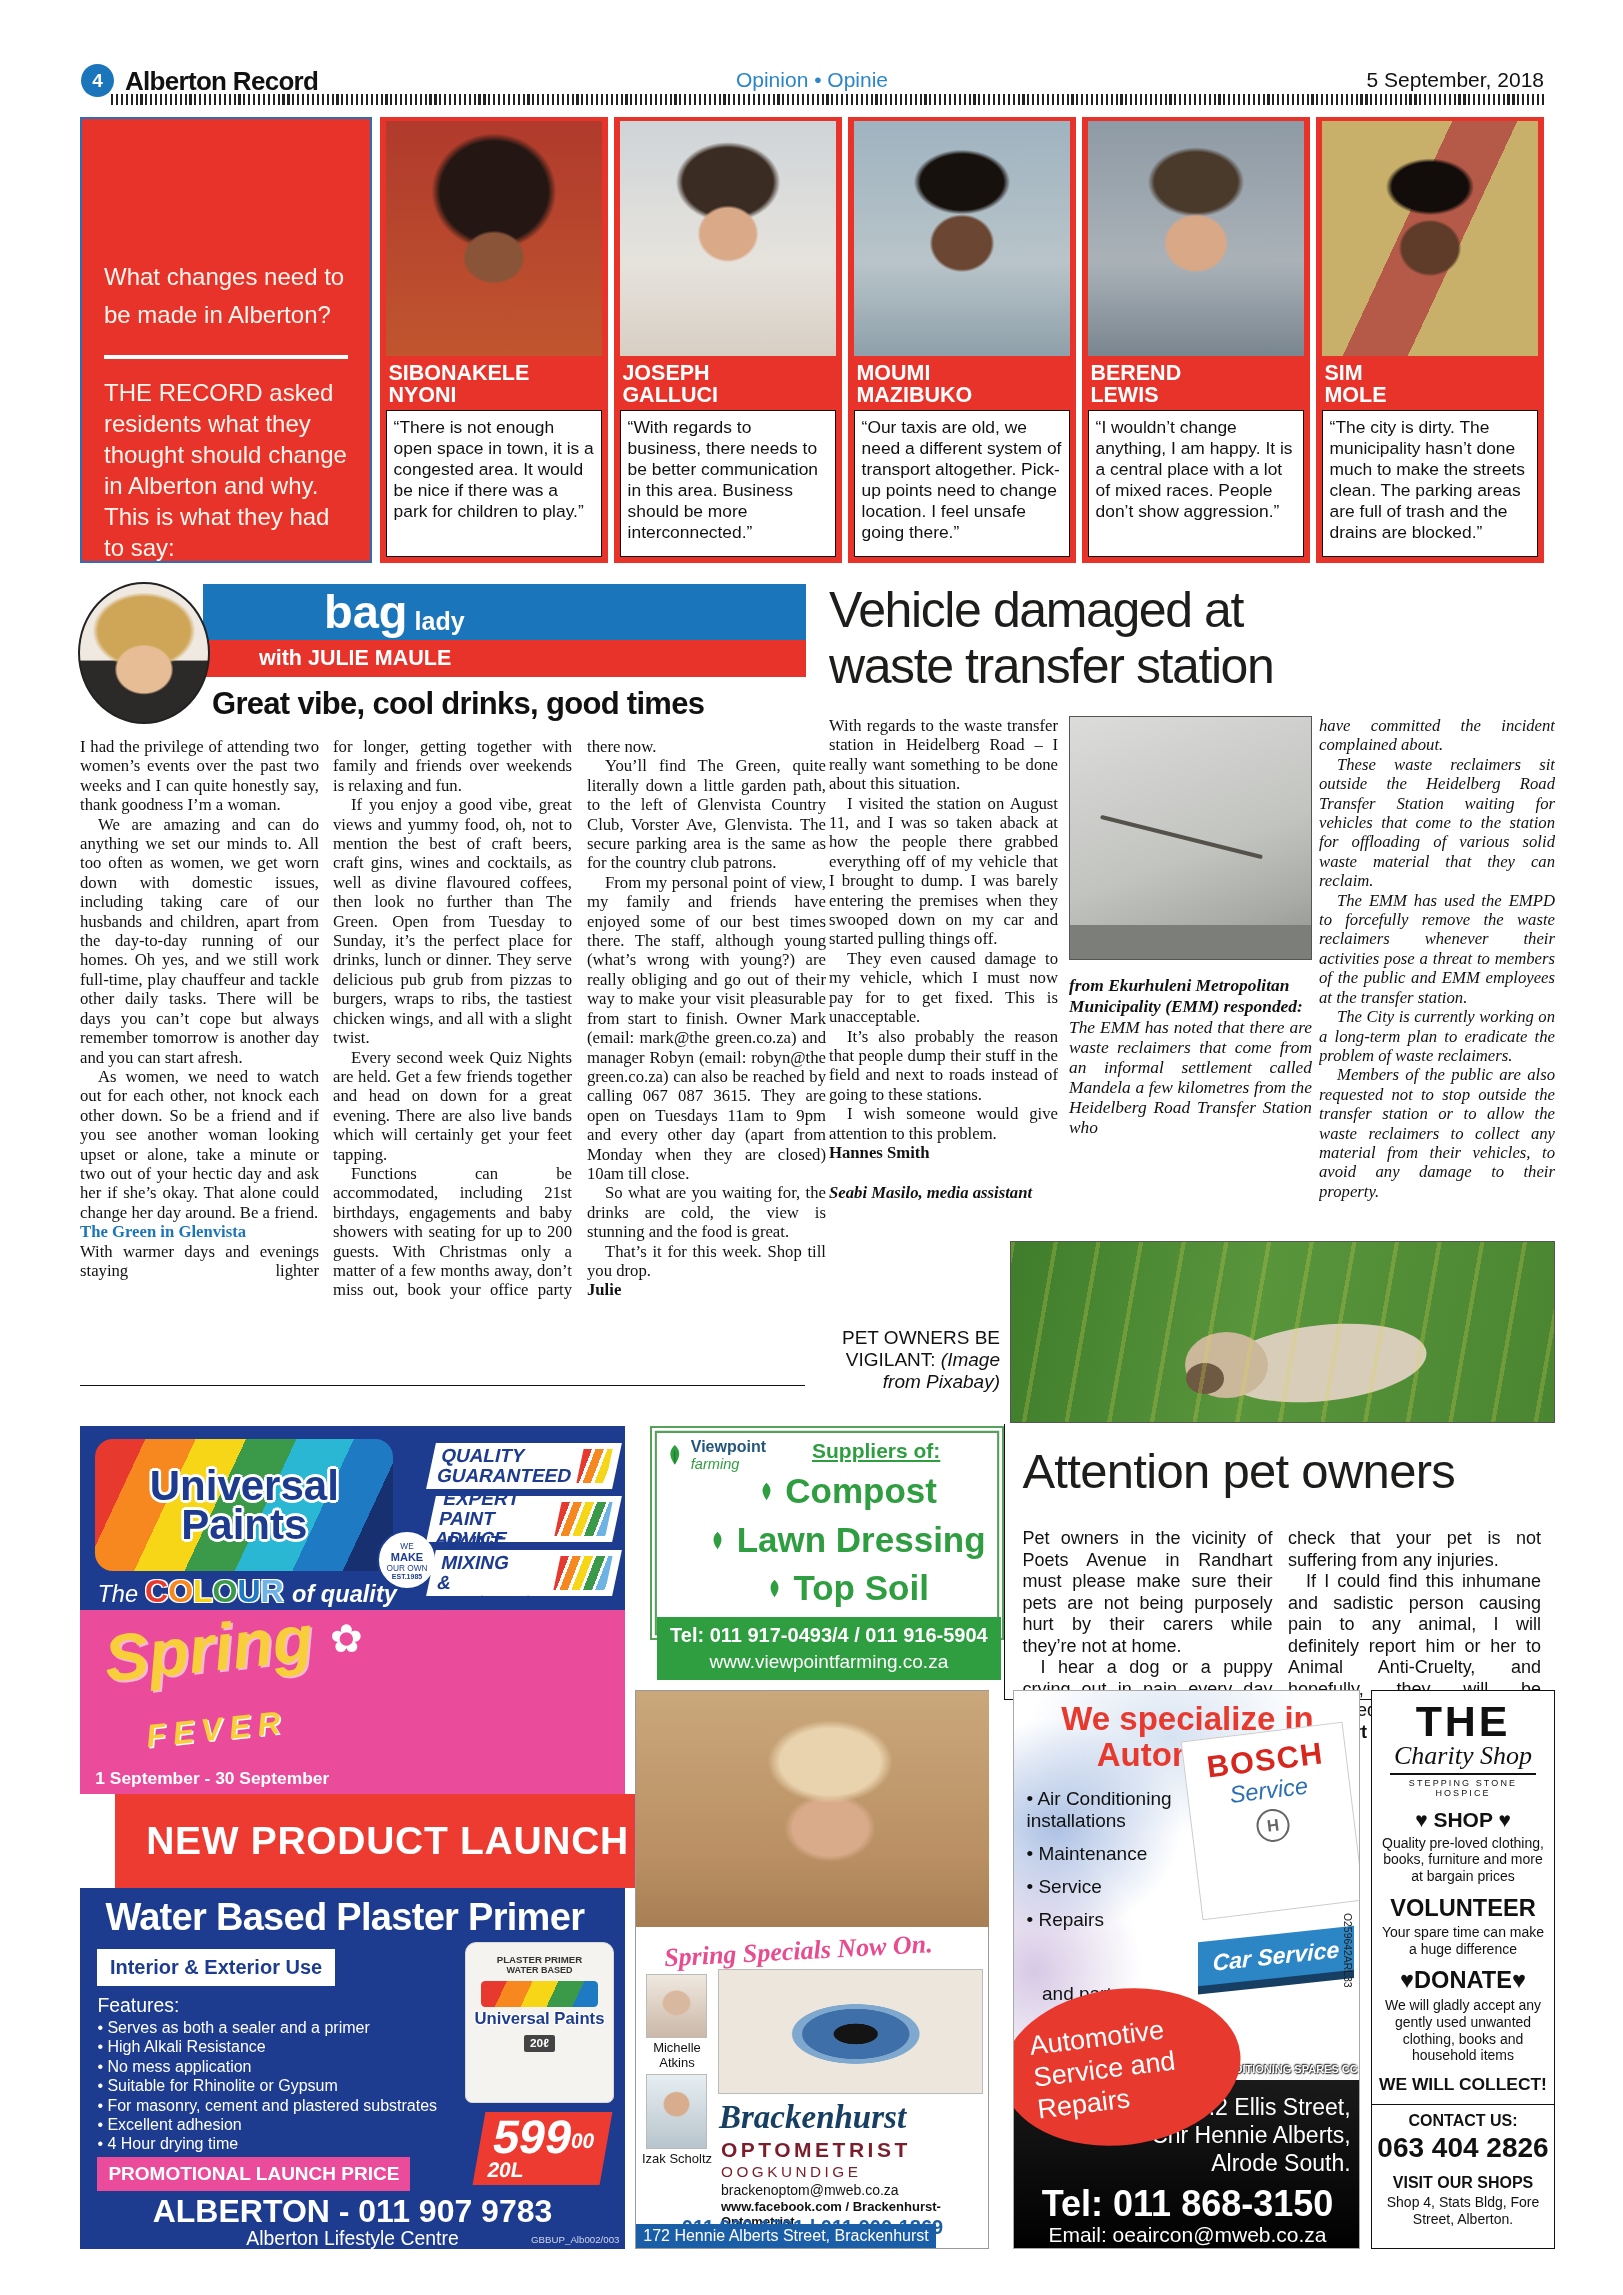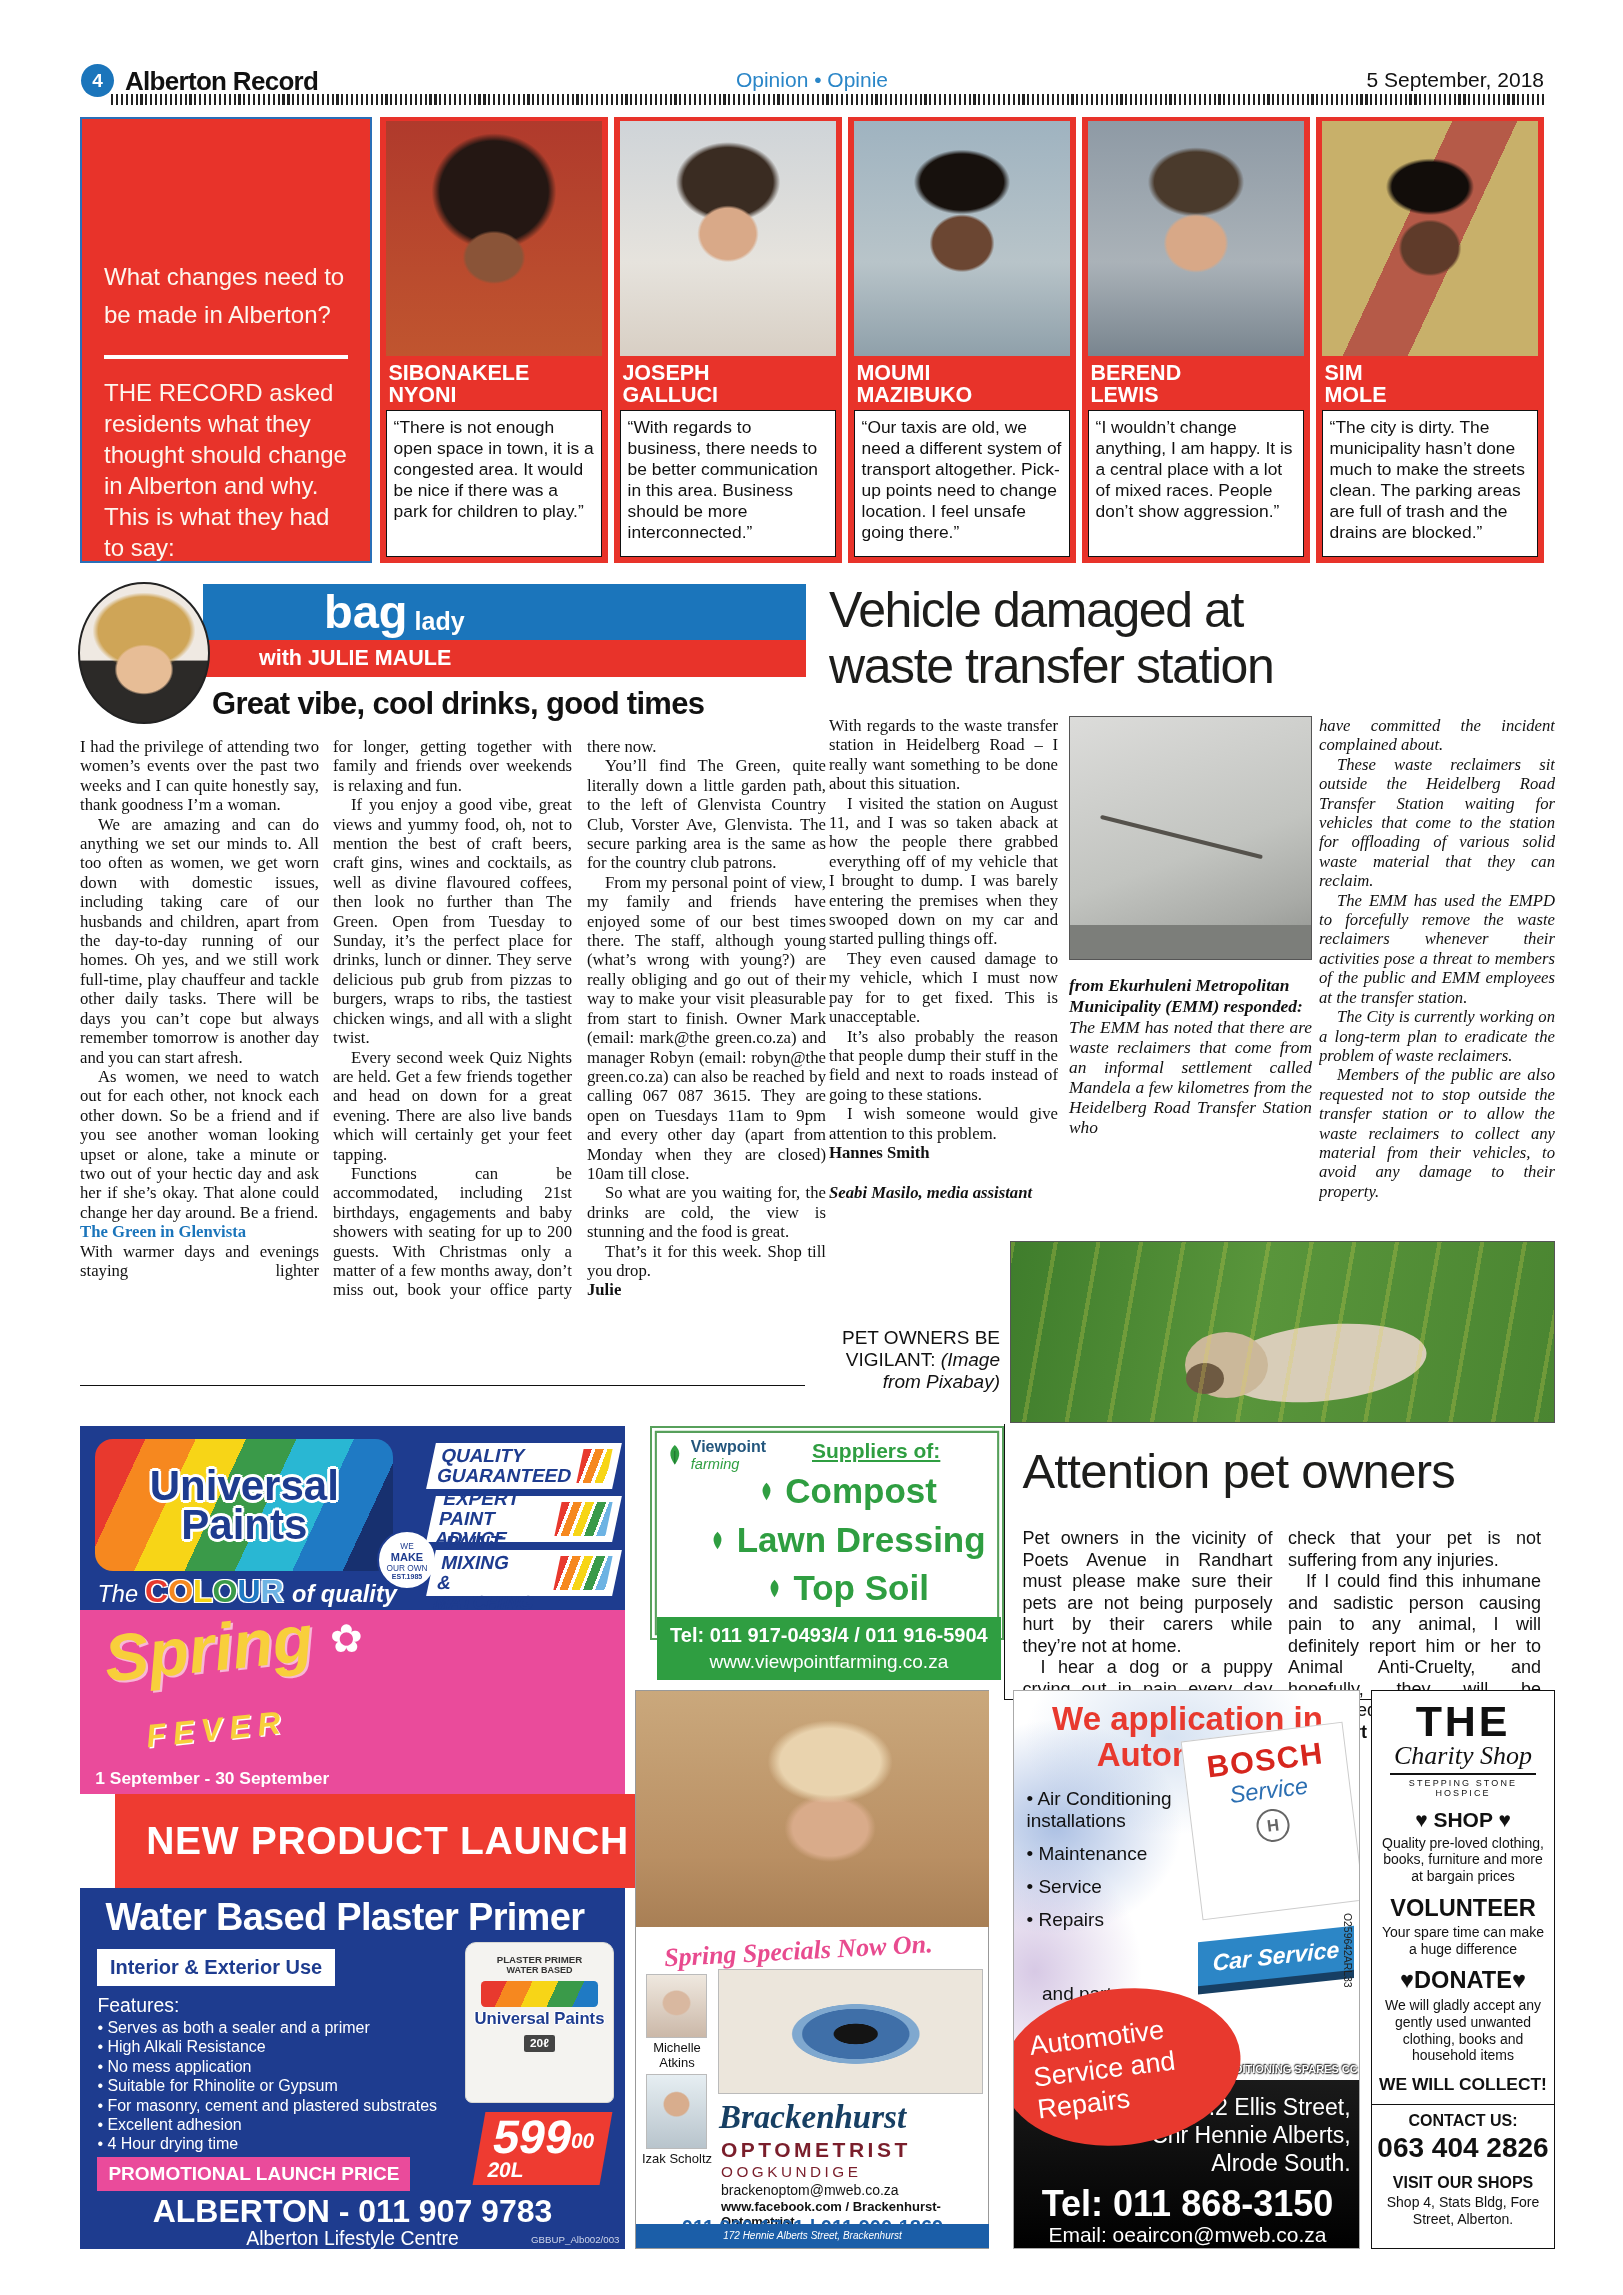--- a/index.html
+++ b/index.html
@@ -385,27 +385,27 @@
   <div class="abs" style="left:10.4px;top:383px;width:61px;height:75px;background:radial-gradient(22px 21px at 50% 40%,#d8ad8d 0 55%,rgba(0,0,0,0) 62%),linear-gradient(#e6eef2,#b8c4cc);border:0.7px solid #bbb;"></div>
   <div class="abs ctr" style="left:3.5px;top:461px;width:75px;font-size:13px;line-height:14.6px;">Izak Scholtz</div>
   <div class="abs" style="left:82px;top:278px;width:265px;height:125px;background:radial-gradient(closest-side at 52% 52%,#141414 0 17%,#3f6fa8 18% 42%,#7fa8cf 43% 50%,#ece6dc 51%),#dcccba;border:0.7px solid #bbb;"></div>
   <div class="abs optbrand" style="left:83px;top:408px;">Brackenhurst</div>
   <div class="abs optline1" style="left:85px;top:447px;">OPTOMETRIST</div>
   <div class="abs optline2" style="left:85px;top:472px;">OOGKUNDIGE</div>
   <div class="abs" style="left:85px;top:491px;font-size:14px;">brackenoptom@mweb.co.za</div>
   <div class="abs b" style="left:85px;top:508px;font-size:13px;">www.facebook.com / Brackenhurst-Optometrist</div>
   <div class="abs ctr b" style="left:0;top:525px;width:353px;font-size:20px;color:#1b5ea8;">011 900-1791 | 011 900-1869</div>
 
-  <div class="abs optband" style="left:0;top:533px;width:353px;height:24px;line-height:24px;font-size:10px;top:533px;font-style:italic;">172 Hennie Alberts Street, Brackenhurst</div>
+  <div class="abs optband" style="left:0;top:533px;width:300px;height:24px;line-height:24px;font-size:16px;top:533px;">172 Hennie Alberts Street, Brackenhurst</div>
 </div>
 
 <div class="abs autobox" style="left:1013px;top:1690px;width:347px;height:559px;">
   <div class="abs" style="left:0;top:0;width:347px;height:389px;background:radial-gradient(180px 153px at 12% 35%,rgba(90,130,200,.5),rgba(0,0,0,0) 70%),radial-gradient(153px 180px at 6% 72%,rgba(140,100,180,.35),rgba(0,0,0,0) 70%),radial-gradient(208px 139px at 45% 12%,rgba(120,160,210,.3),rgba(0,0,0,0) 70%);"></div>
   <div class="abs autoheading" style="left:0;top:9.7px;width:347px;">
-    <div>We application in</div>
+    <div>We specialize in</div>
     <div>Automotive</div>
   </div>
   <ul class="abs autolist" style="left:12.5px;top:97px;width:160px;">
     <li>Air Conditioning installations</li>
     <li>Maintenance</li>
     <li>Service</li>
     <li>Repairs</li>
   </ul>
   <div class="abs" style="left:28px;top:292px;font-size:19px;">and parts.</div>
   <div class="abs boschflag" style="left:177px;top:40px;width:163px;height:180px;">

